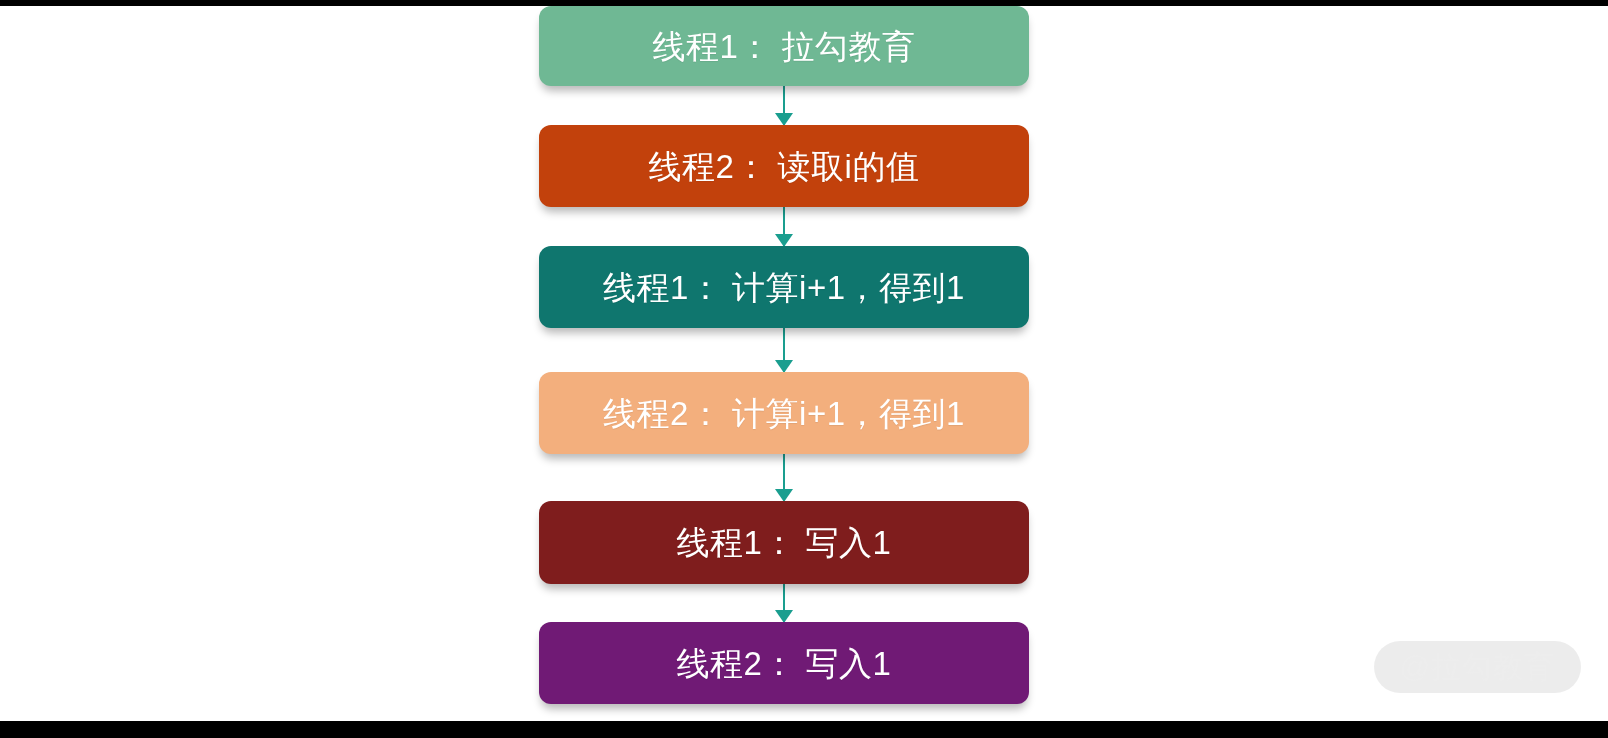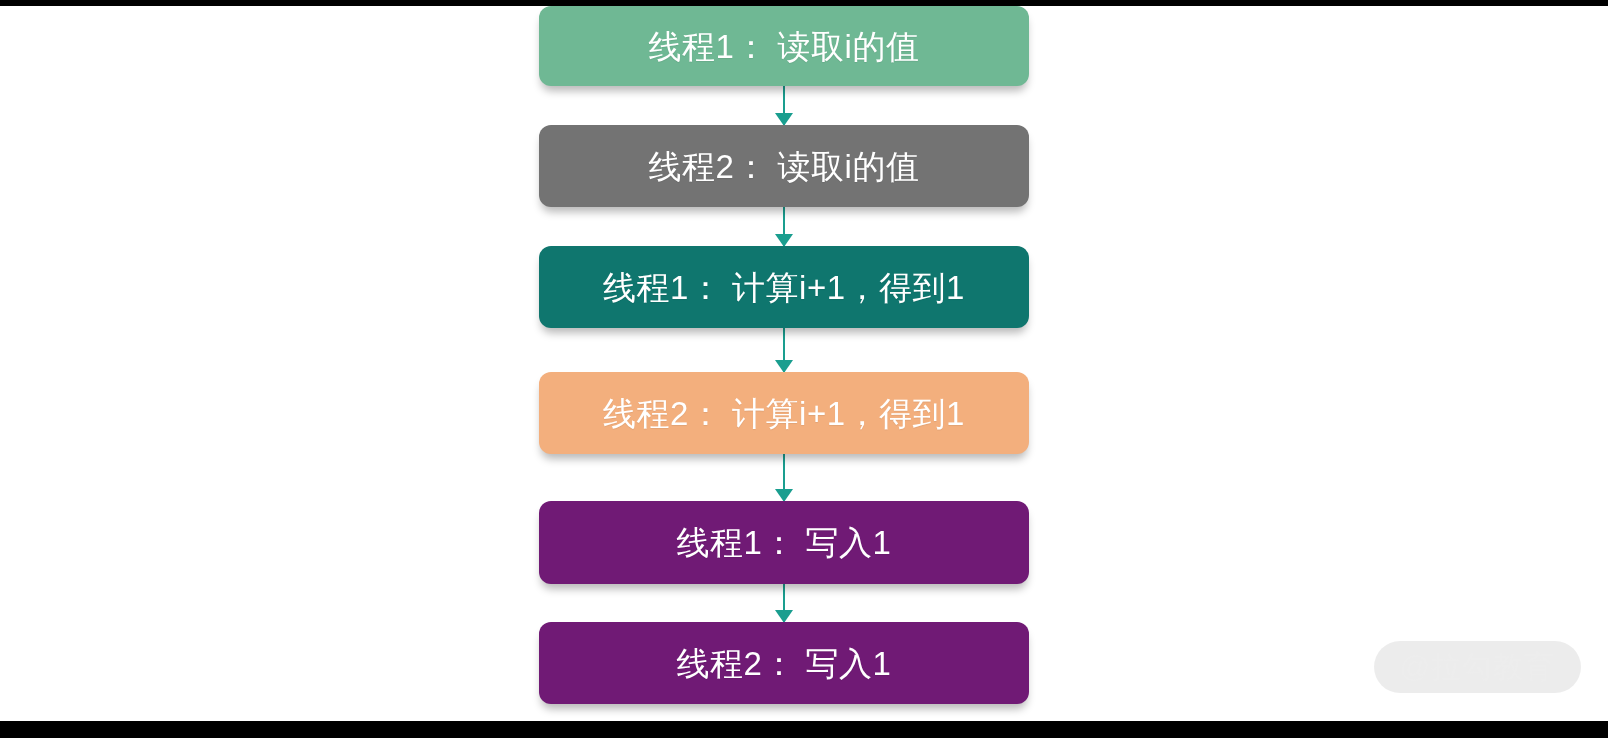--- a/index.html
+++ b/index.html
@@ -115,29 +115,29 @@
 </head>
 <body>
 
 <div id="screen" style="background: rgb(255, 255, 255);">
 
   <div class="letterbox top" style="background: rgb(0, 0, 0);"></div>
 
   <div class="flow">
 
     <div class="node n1" style="background: rgb(111, 184, 148);">
-      <span class="node-label">线程1： 读取i的值</span>
+      <span class="node-label">线程1： 拉勾教育</span>
     </div>
 
     <div class="connector c1">
       <span class="stem" style="background: rgb(26, 158, 143);"></span>
       <span class="head" style="border-top: 13px solid rgb(26, 158, 143);"></span>
     </div>
 
-    <div class="node n2" style="background: #737373;">
+    <div class="node n2" style="background: #c2410c;">
       <span class="node-label">线程2： 读取i的值</span>
     </div>
 
     <div class="connector c2">
       <span class="stem" style="background: rgb(26, 158, 143);"></span>
       <span class="head" style="border-top: 13px solid rgb(26, 158, 143);"></span>
     </div>
 
     <div class="node n3" style="background: #0f766e; align-items: center;">
       <span class="node-label">线程1： 计算i+1，得到1</span>
@@ -150,21 +150,21 @@
 
     <div class="node n4" style="background: rgb(243, 175, 125); align-items: center;">
       <span class="node-label">线程2： 计算i+1，得到1</span>
     </div>
 
     <div class="connector c4">
       <span class="stem" style="background: rgb(26, 158, 143);"></span>
       <span class="head" style="border-top: 13px solid rgb(26, 158, 143);"></span>
     </div>
 
-    <div class="node n5" style="background: #701a75;">
+    <div class="node n5" style="background: #7f1d1d;">
       <span class="node-label">线程1： 写入1</span>
     </div>
 
     <div class="connector c5">
       <span class="stem" style="background: rgb(26, 158, 143);"></span>
       <span class="head" style="border-top: 13px solid rgb(26, 158, 143);"></span>
     </div>
 
     <div class="node n6" style="background: #701a75;">
       <span class="node-label">线程2： 写入1</span>

